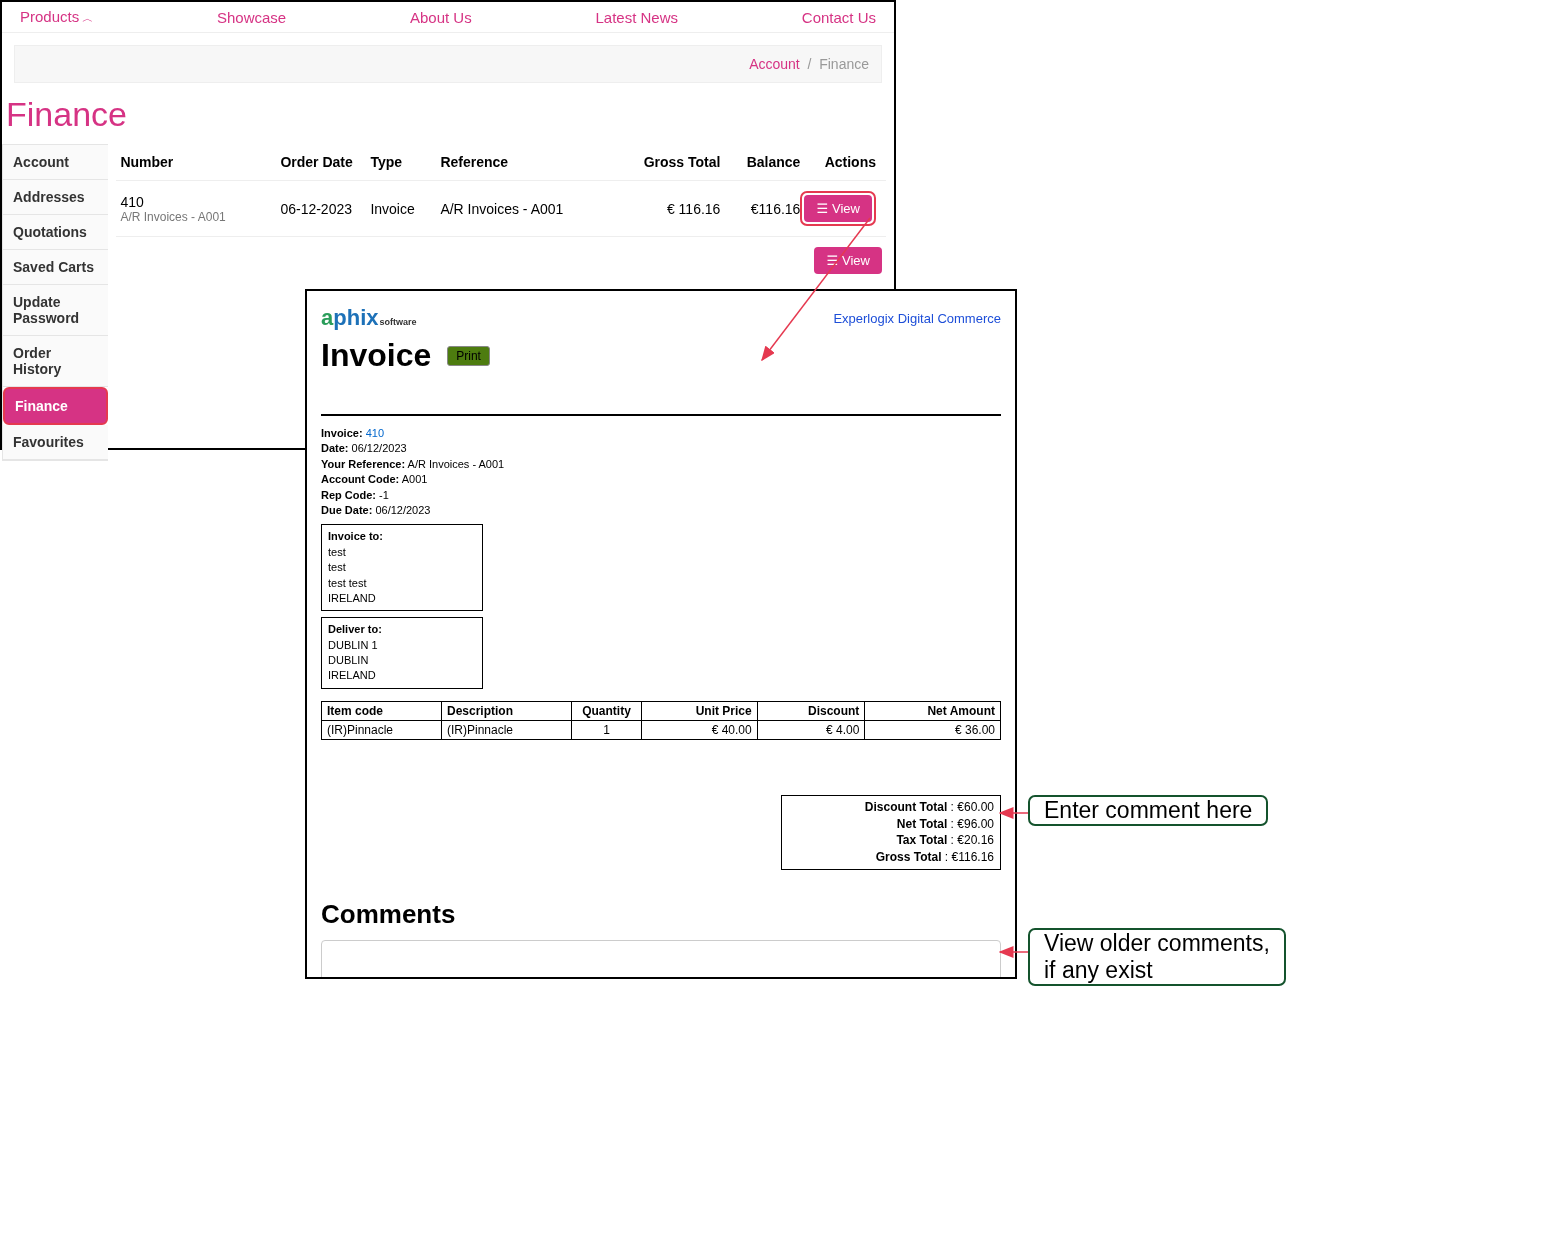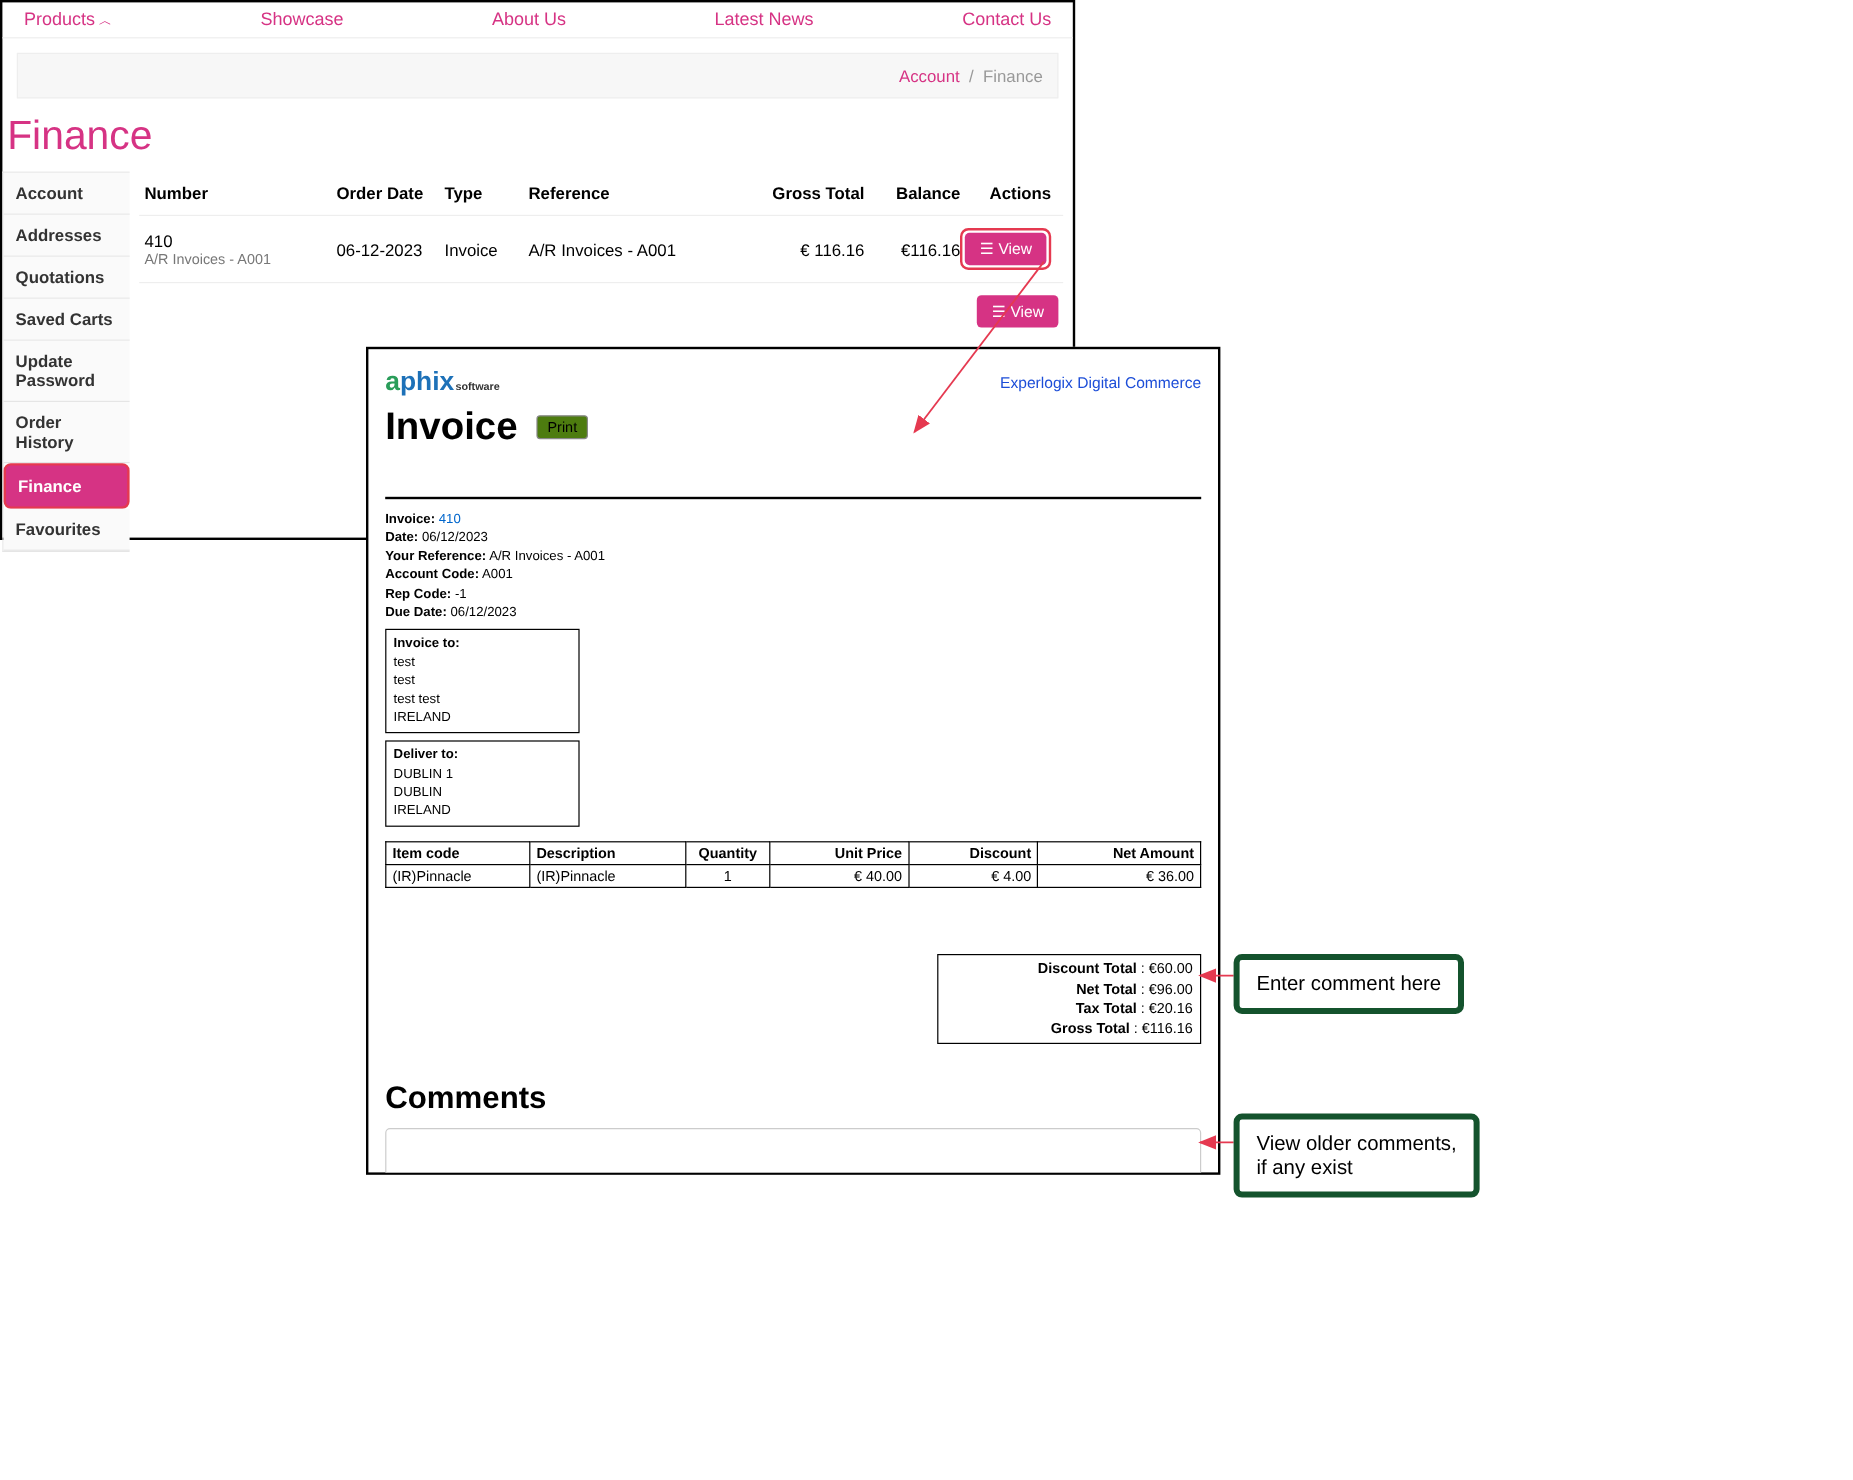--- a/index.html
+++ b/index.html
@@ -140,24 +140,24 @@
   padding: 7px 13px; border-radius: 4px; font-size: 13px; cursor: pointer;
 }
 .ctable { width: 100%; border-collapse: collapse; margin-top: 50px; font-size: 13px; }
 .ctable th, .ctable td { border: 1px solid #555; padding: 6px 8px; text-align: left; }
 .ctable th { font-weight: bold; }
 
 
 svg.overlay { position: absolute; top: 0; left: 0; pointer-events: none; }
 .annot {
   position: absolute;
-  border: 5px solid #14532d;
+  border: 2px solid #14532d;
   border-radius: 7px;
-  padding: 10px 14px;
-  font-size: 17px;
+  padding: 0 14px;
+  font-size: 23px;
   background: #fff;
 }
 </style>
 </head>
 <body>
 
 <div class="finance-page">
   <div class="topnav">
     <a href="#"><span>Products</span><span class="chev">︿</span></a>
     <a href="#">Showcase</a>

